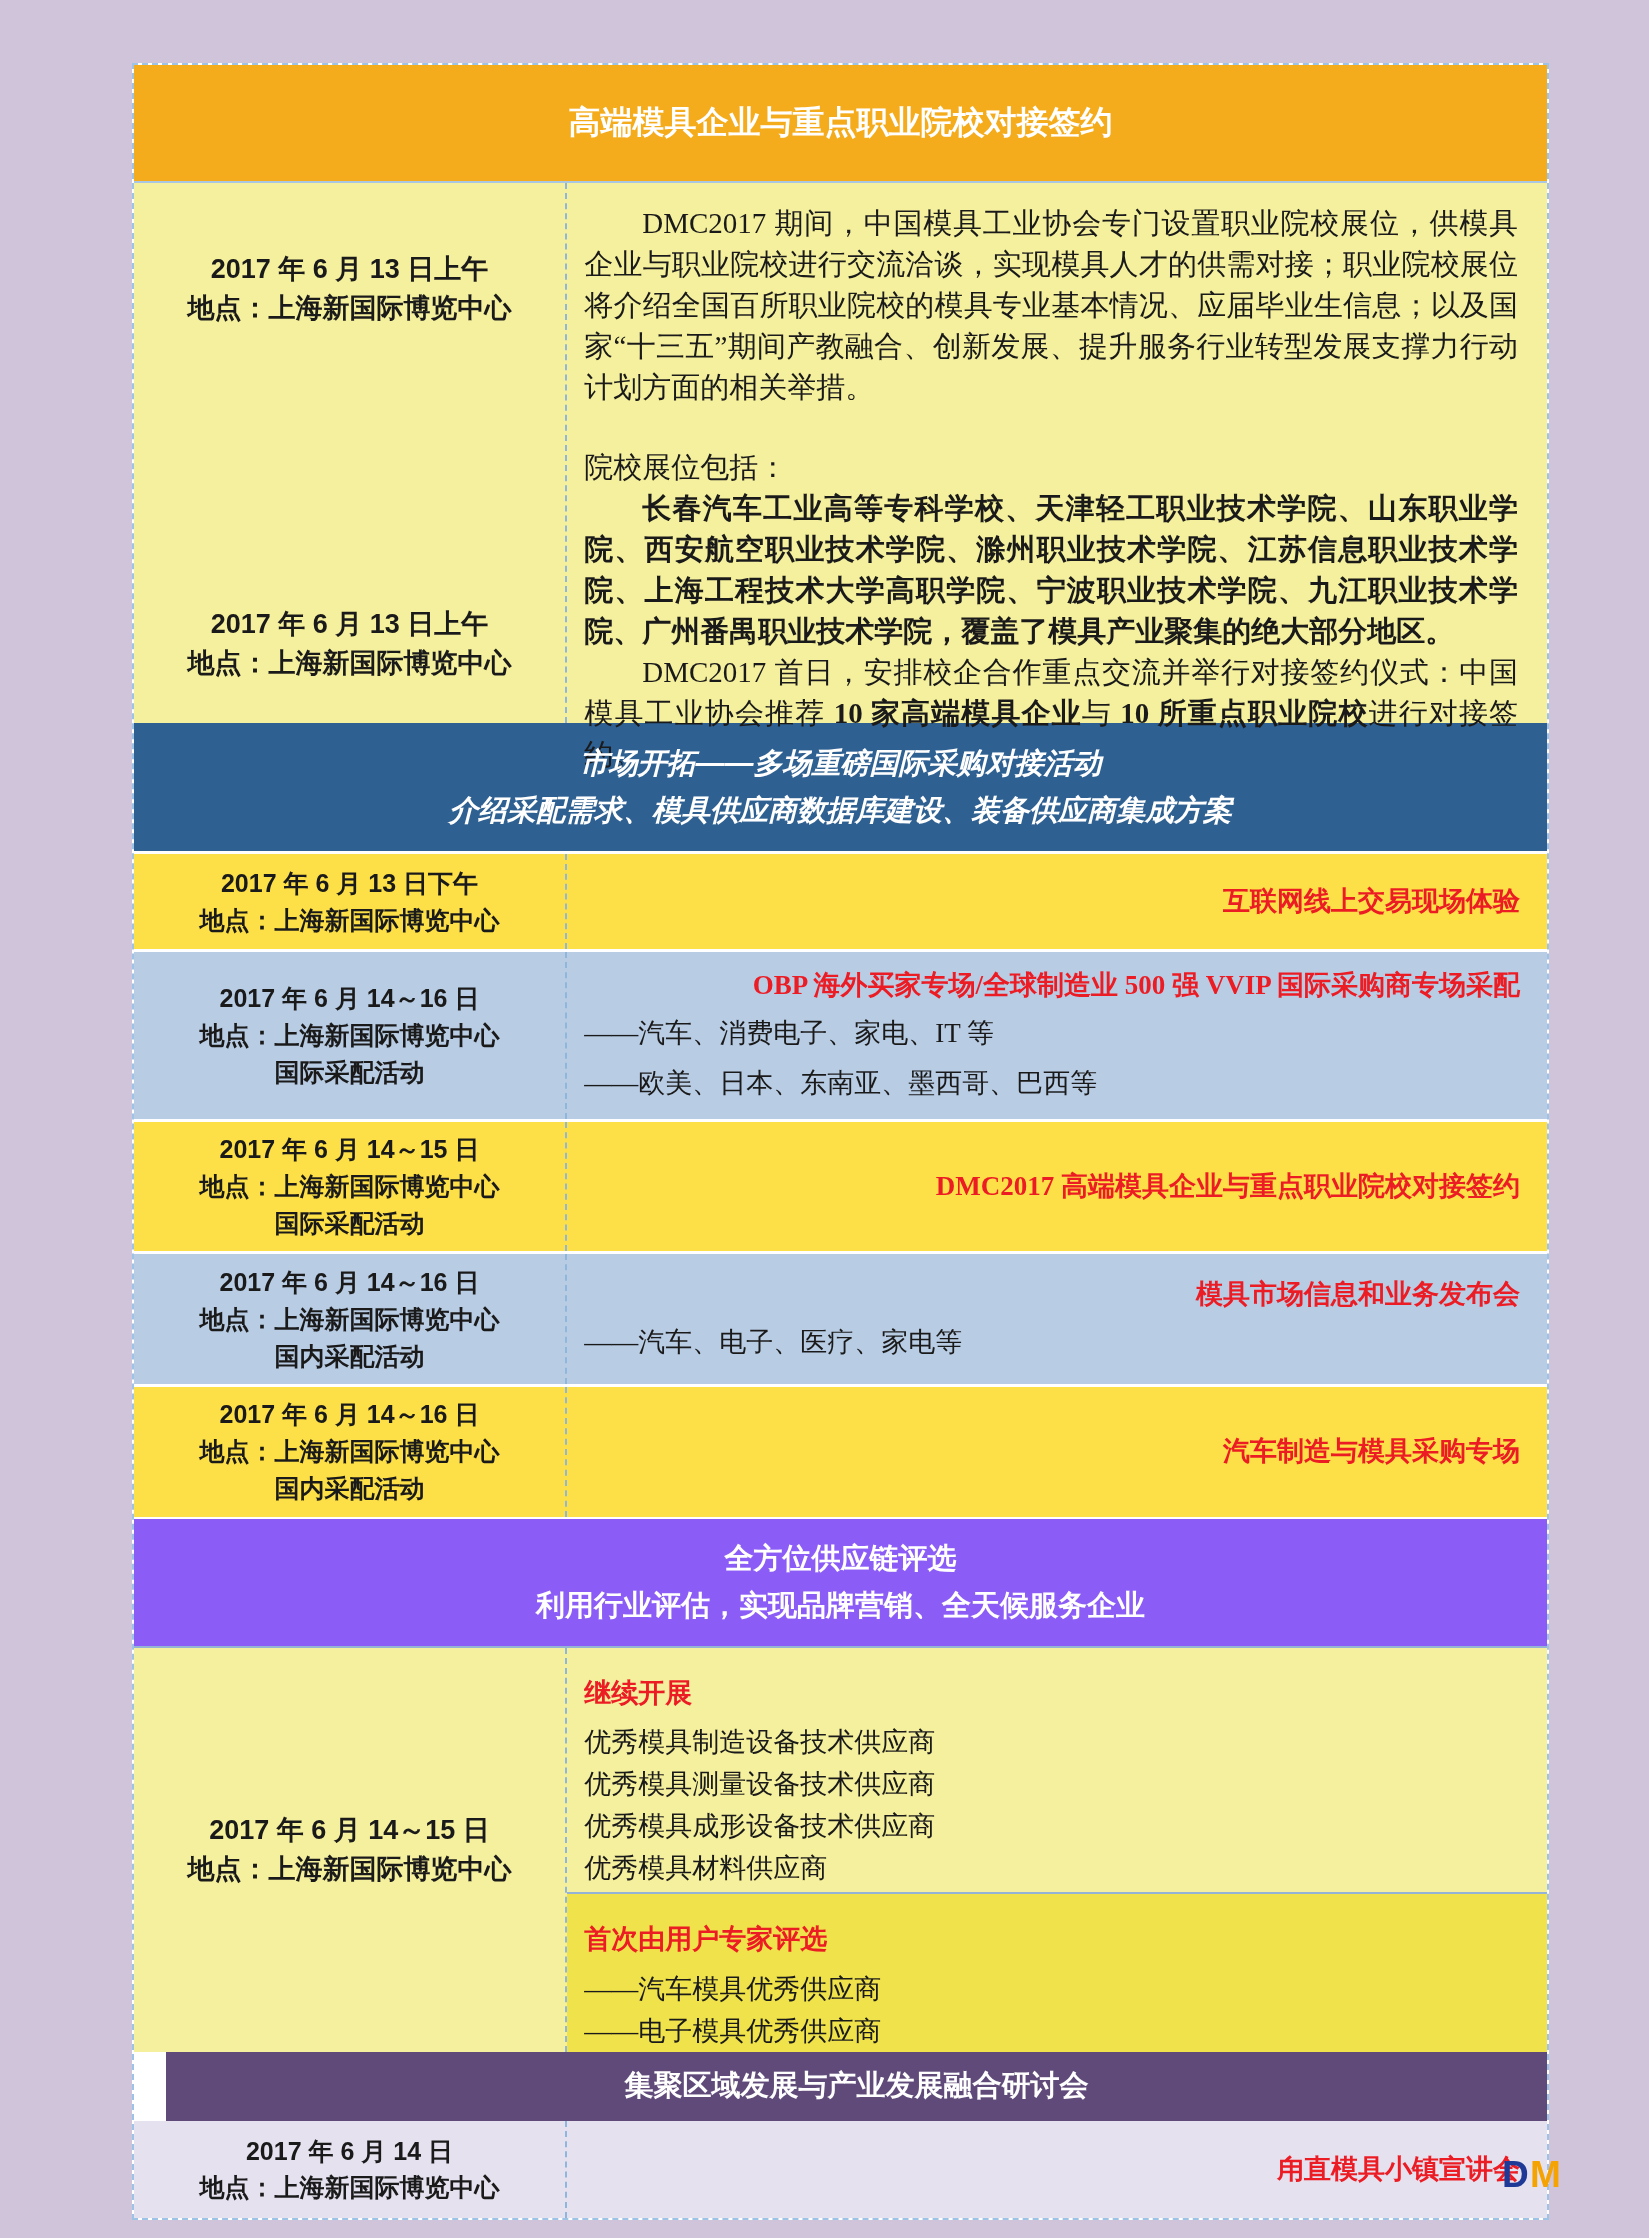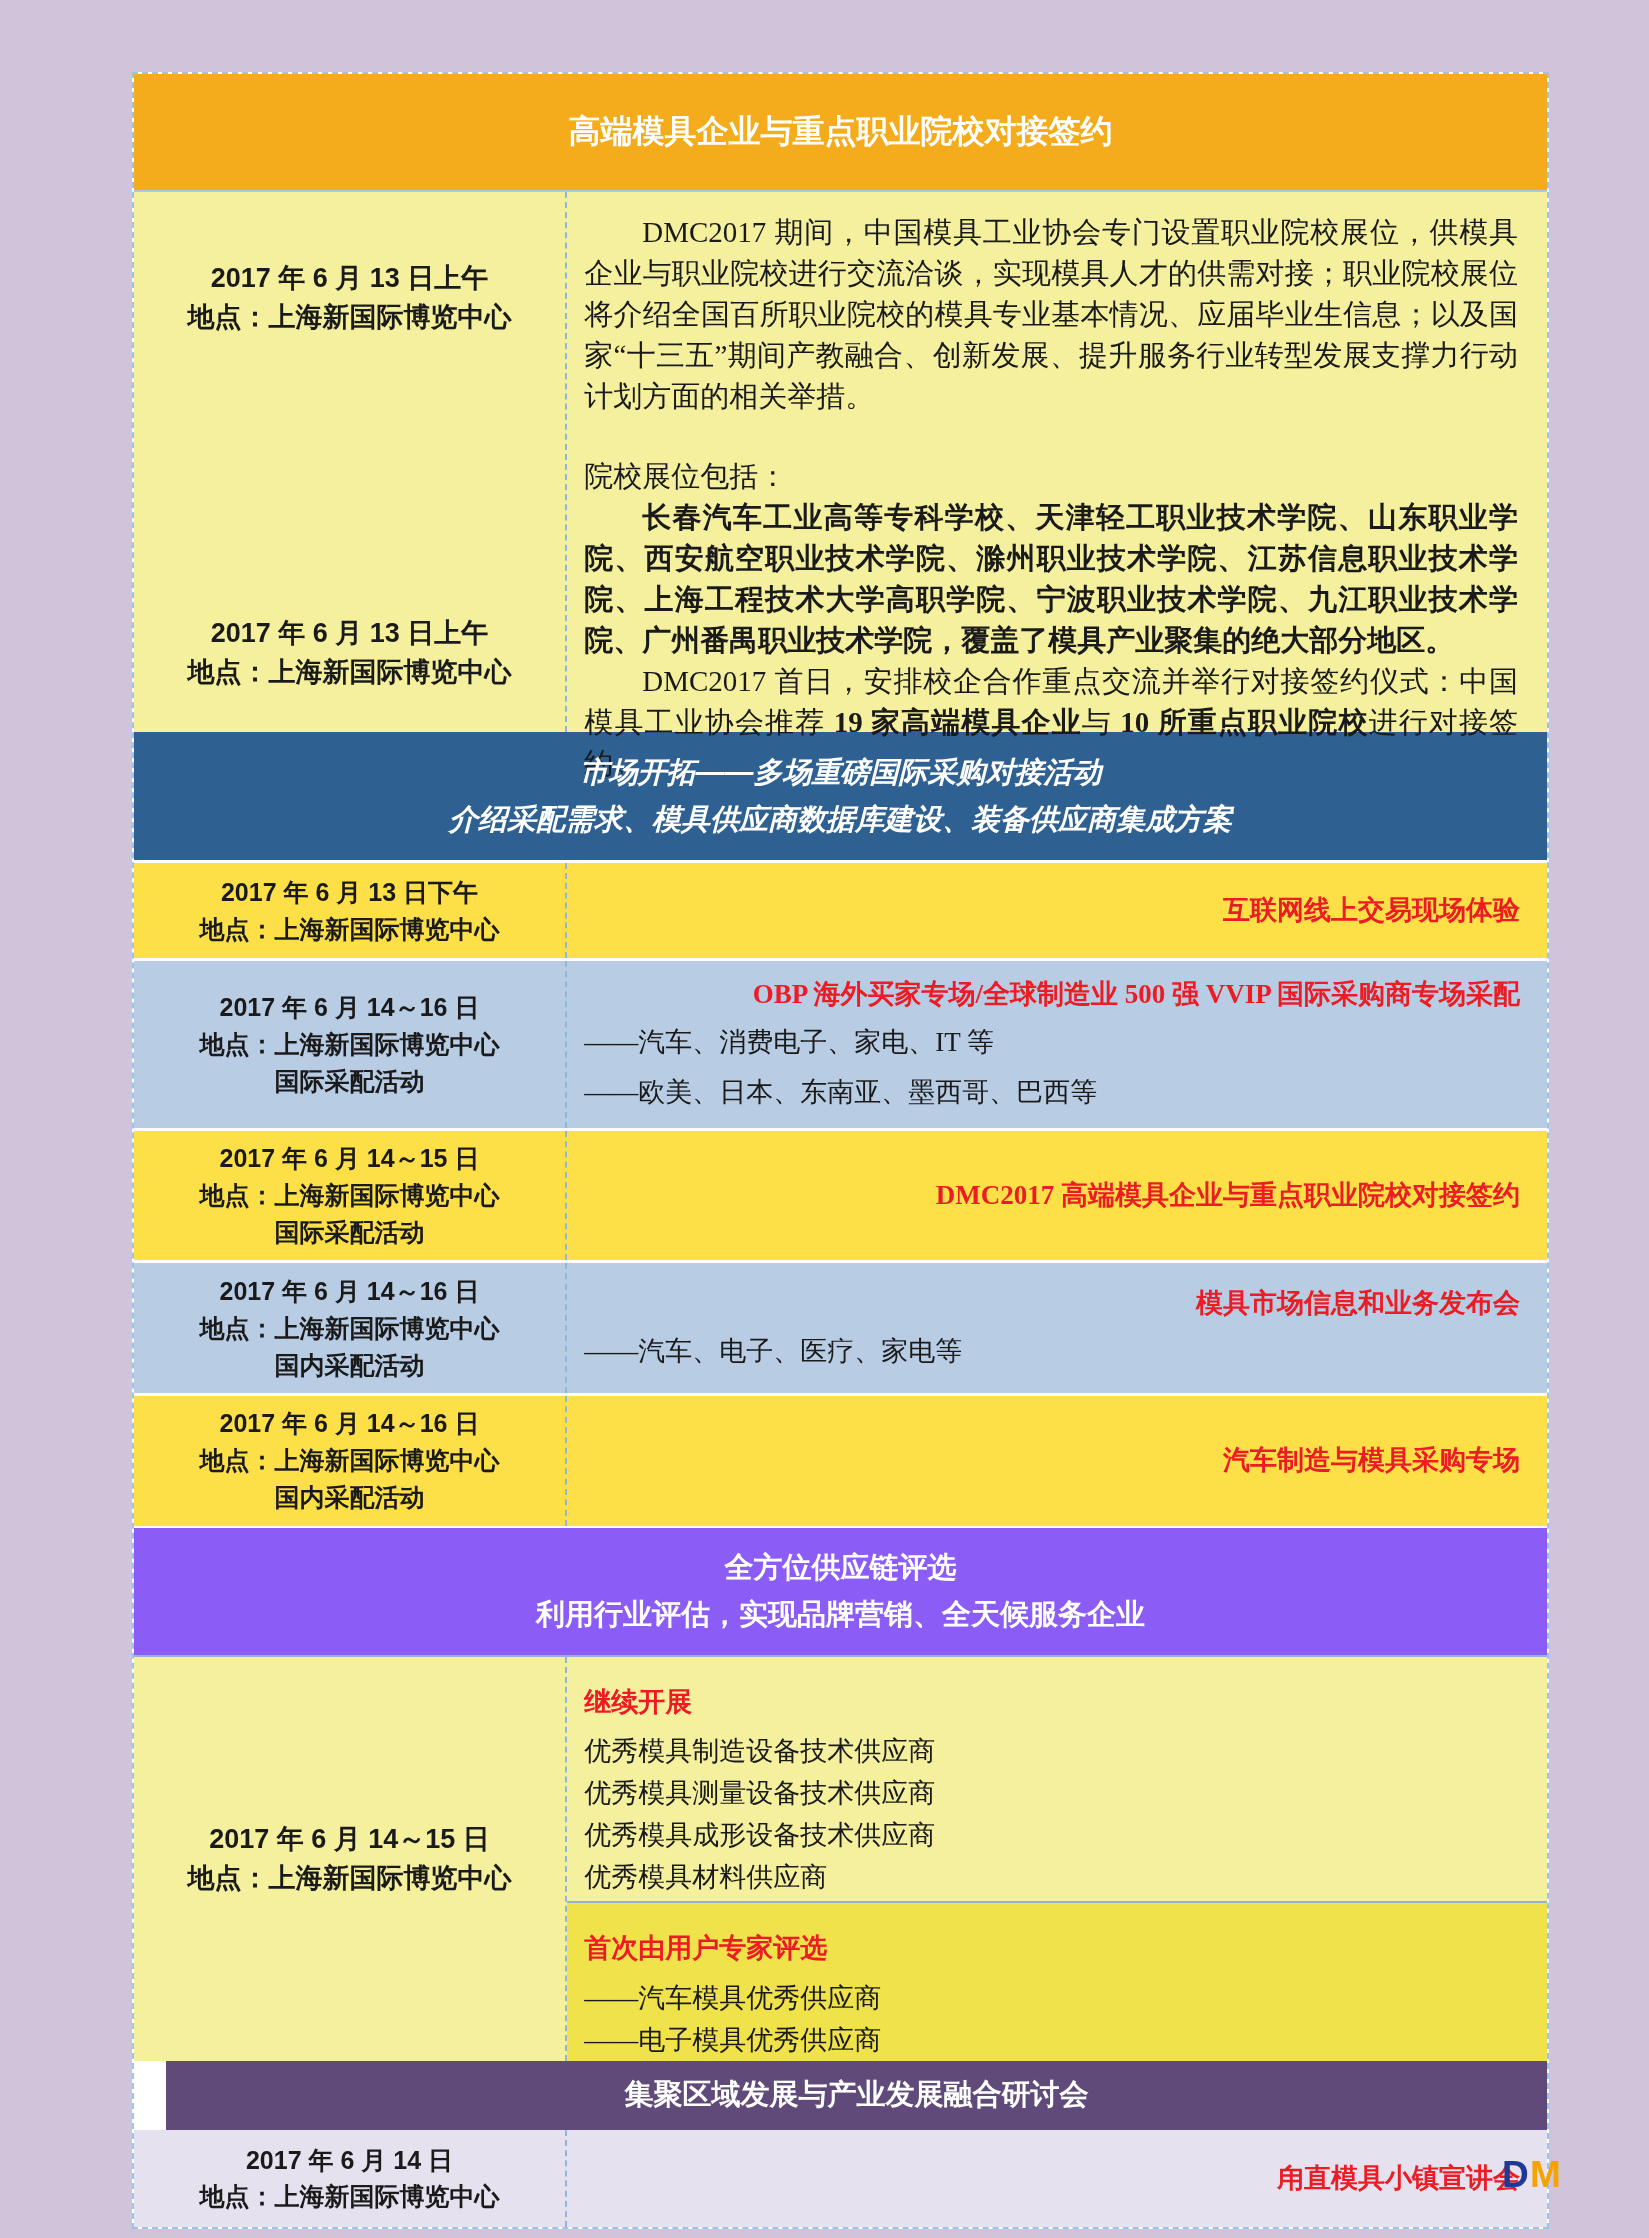--- a/index.html
+++ b/index.html
@@ -6,21 +6,21 @@
   html,body { background:#CFC4DA; }
   .page {
     position:relative;
     width:1649px; height:2239px;
     background:#CFC4DA;
     font-family:"Liberation Sans", sans-serif;
     color:#1a1a1a;
     overflow:hidden;
   }
   .table {
-    position:absolute; left:132px; top:72px;
+    position:absolute; left:132px; top:63px;
     width:1417px;
     border:2px dashed #9DC3E6;
     background:#fff;
   }
   
   .hdr {
     display:flex; flex-direction:column; justify-content:center; align-items:center;
     text-align:center; color:#ffffff; font-weight:bold;
   }
   .hdr-orange { height:116px; background:#F5AC1C; font-size:32px; }
@@ -106,21 +106,21 @@
         </div>
         <div class="date-block">
           <div class="date-line">2017 年 6 月 13 日上午</div>
           <div class="date-line">地点：上海新国际博览中心</div>
         </div>
       </div>
       <div class="sec1-text">
         <p class="indent gap-below">DMC2017 期间，中国模具工业协会专门设置职业院校展位，供模具企业与职业院校进行交流洽谈，实现模具人才的供需对接；职业院校展位将介绍全国百所职业院校的模具专业基本情况、应届毕业生信息；以及国家“十三五”期间产教融合、创新发展、提升服务行业转型发展支撑力行动计划方面的相关举措。</p>
         <p>院校展位包括：</p>
         <p class="indent bold">长春汽车工业高等专科学校、天津轻工职业技术学院、山东职业学院、西安航空职业技术学院、滁州职业技术学院、江苏信息职业技术学院、上海工程技术大学高职学院、宁波职业技术学院、九江职业技术学院、广州番禺职业技术学院，覆盖了模具产业聚集的绝大部分地区。</p>
-        <p class="indent"><span>DMC2017 首日，安排校企合作重点交流并举行对接签约仪式：中国模具工业协会推荐 </span><b>19 家高端模具企业</b><span>与 </span><b>10 所重点职业院校</b><span>进行对接签约。</span></p>
+        <p class="indent"><span>DMC2017 首日，安排校企合作重点交流并举行对接签约仪式：中国模具工业协会推荐 </span><b>10 家高端模具企业</b><span>与 </span><b>10 所重点职业院校</b><span>进行对接签约。</span></p>
       </div>
     </div>
 
     <div class="hdr hdr-blue">
       <div>市场开拓——多场重磅国际采购对接活动</div>
       <div>介绍采配需求、模具供应商数据库建设、装备供应商集成方案</div>
     </div>
 
     <div class="row light r1">
       <div class="col-date">

